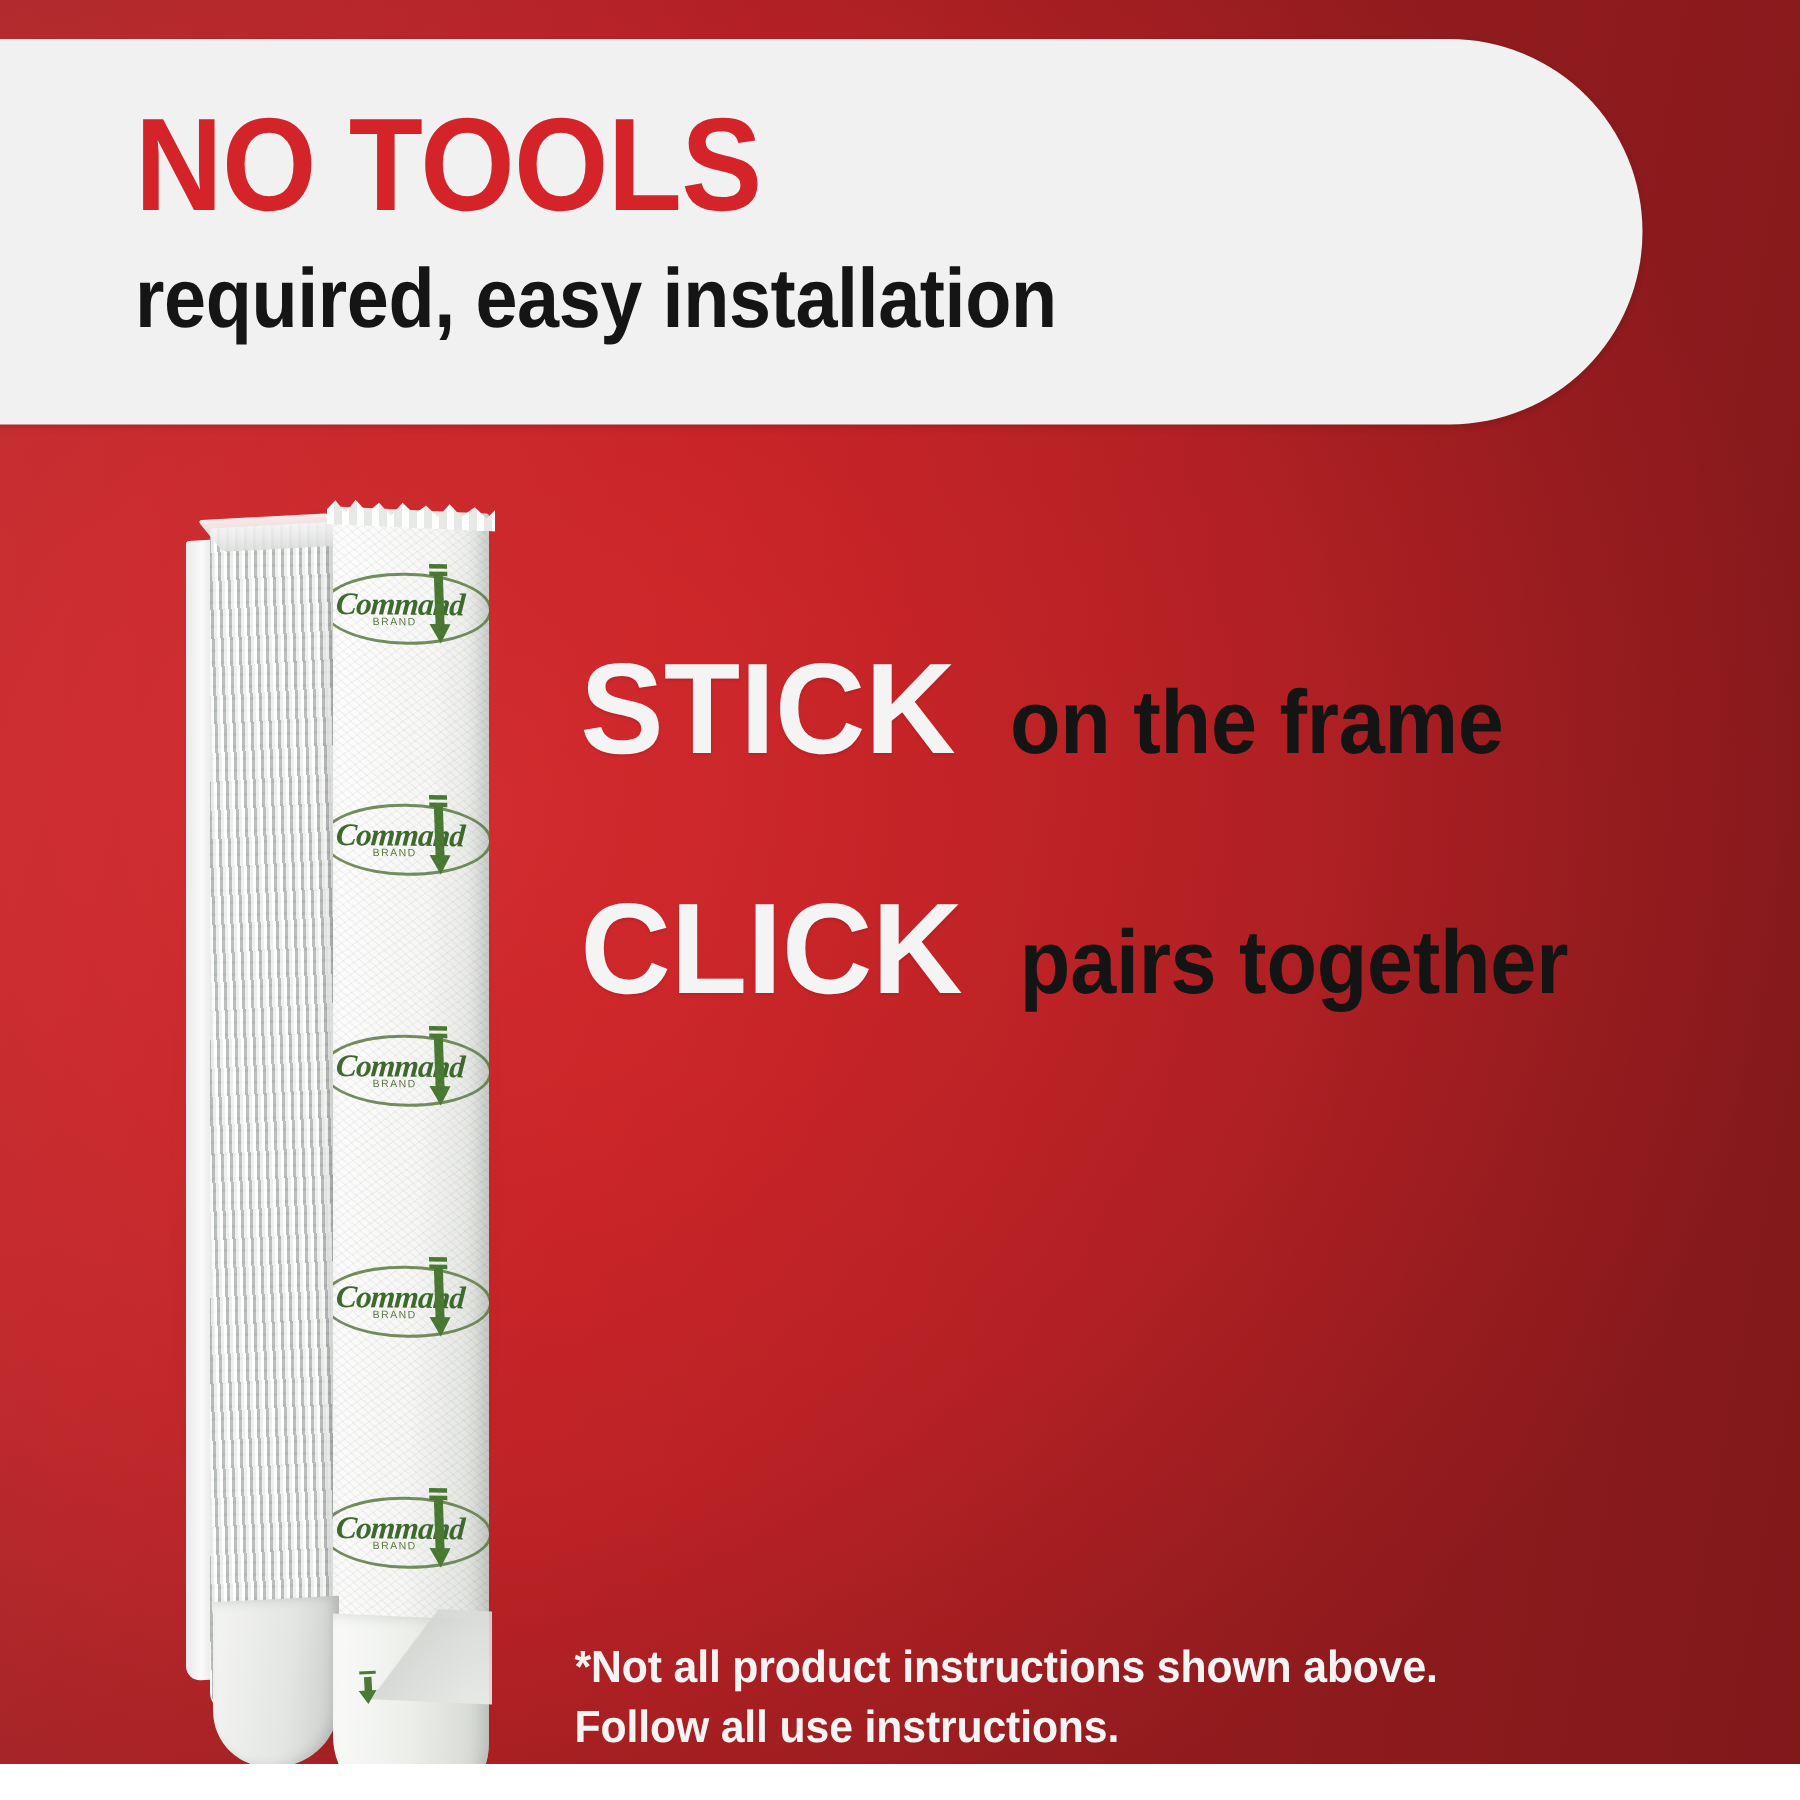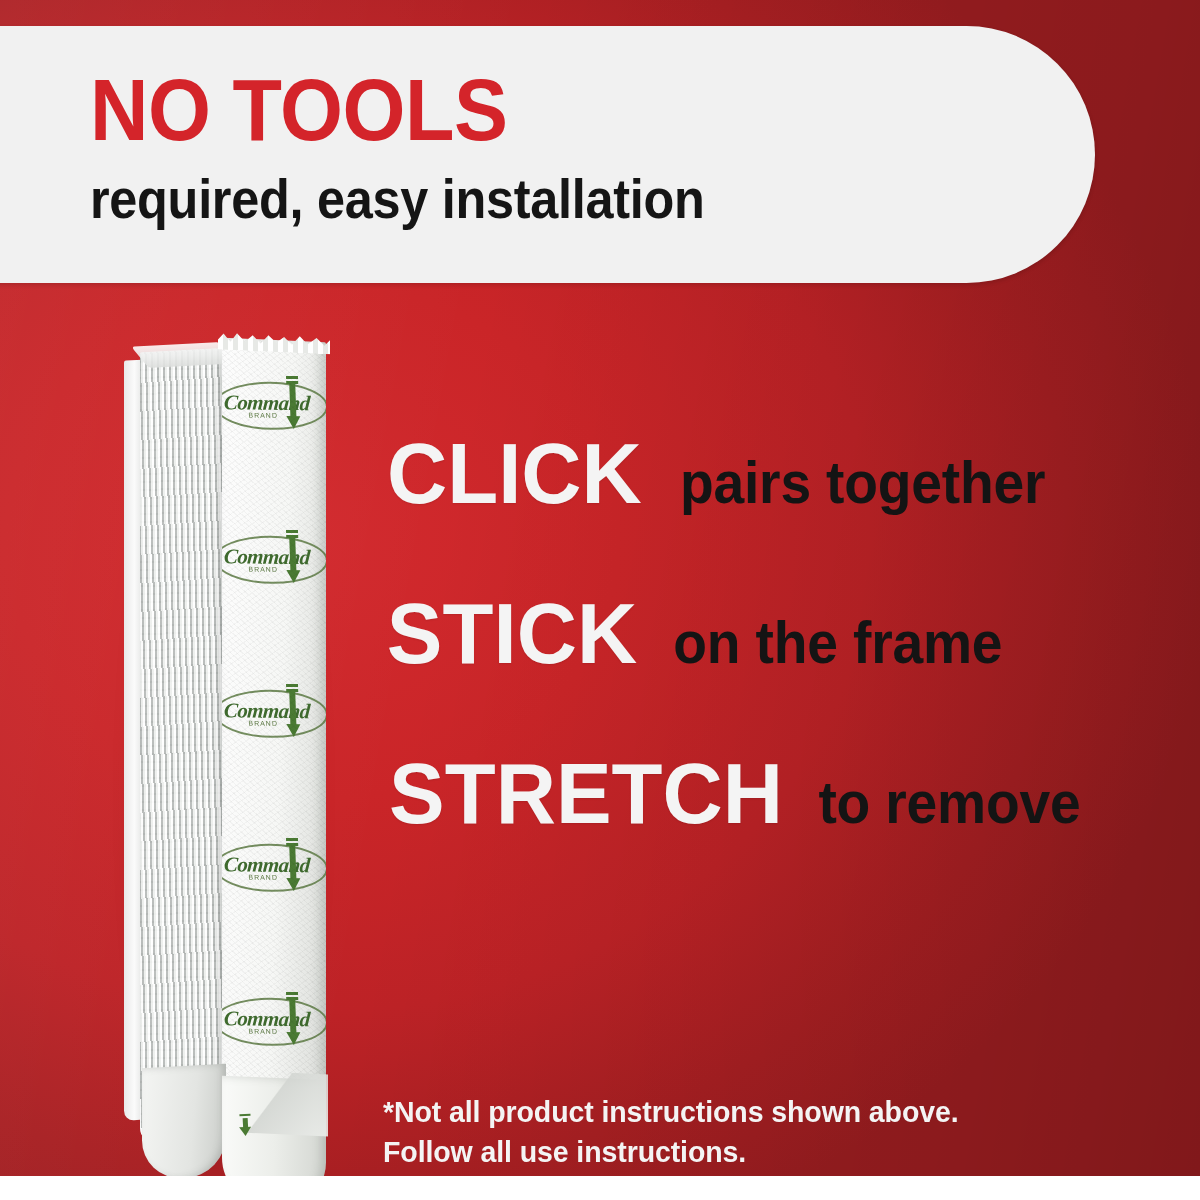--- a/index.html
+++ b/index.html
@@ -445,34 +445,30 @@
     <div class="tab-mark">
       <div class="cap"></div>
         <div class="shaft"></div>
         <div class="head"></div>
     </div>
   </div>
 
   <div class="steps">
 
     <div class="step-row">
+      <span class="step-key">STICK</span>
+      <span class="step-desc">on the frame</span>
+    </div>
+
+    <div class="step-row">
       <span class="step-key">CLICK</span>
       <span class="step-desc">pairs together</span>
     </div>
 
-    <div class="step-row">
-      <span class="step-key">STICK</span>
-      <span class="step-desc">on the frame</span>
-    </div>
-
-
-    <div class="step-row">
-      <span class="step-key">STRETCH</span>
-      <span class="step-desc">to remove</span>
-    </div>
+
 
   </div>
 
   <div class="footnote">
     <div>*Not all product instructions shown above.</div>
     <div>Follow all use instructions.</div>
   </div>
 
 </div>
 

